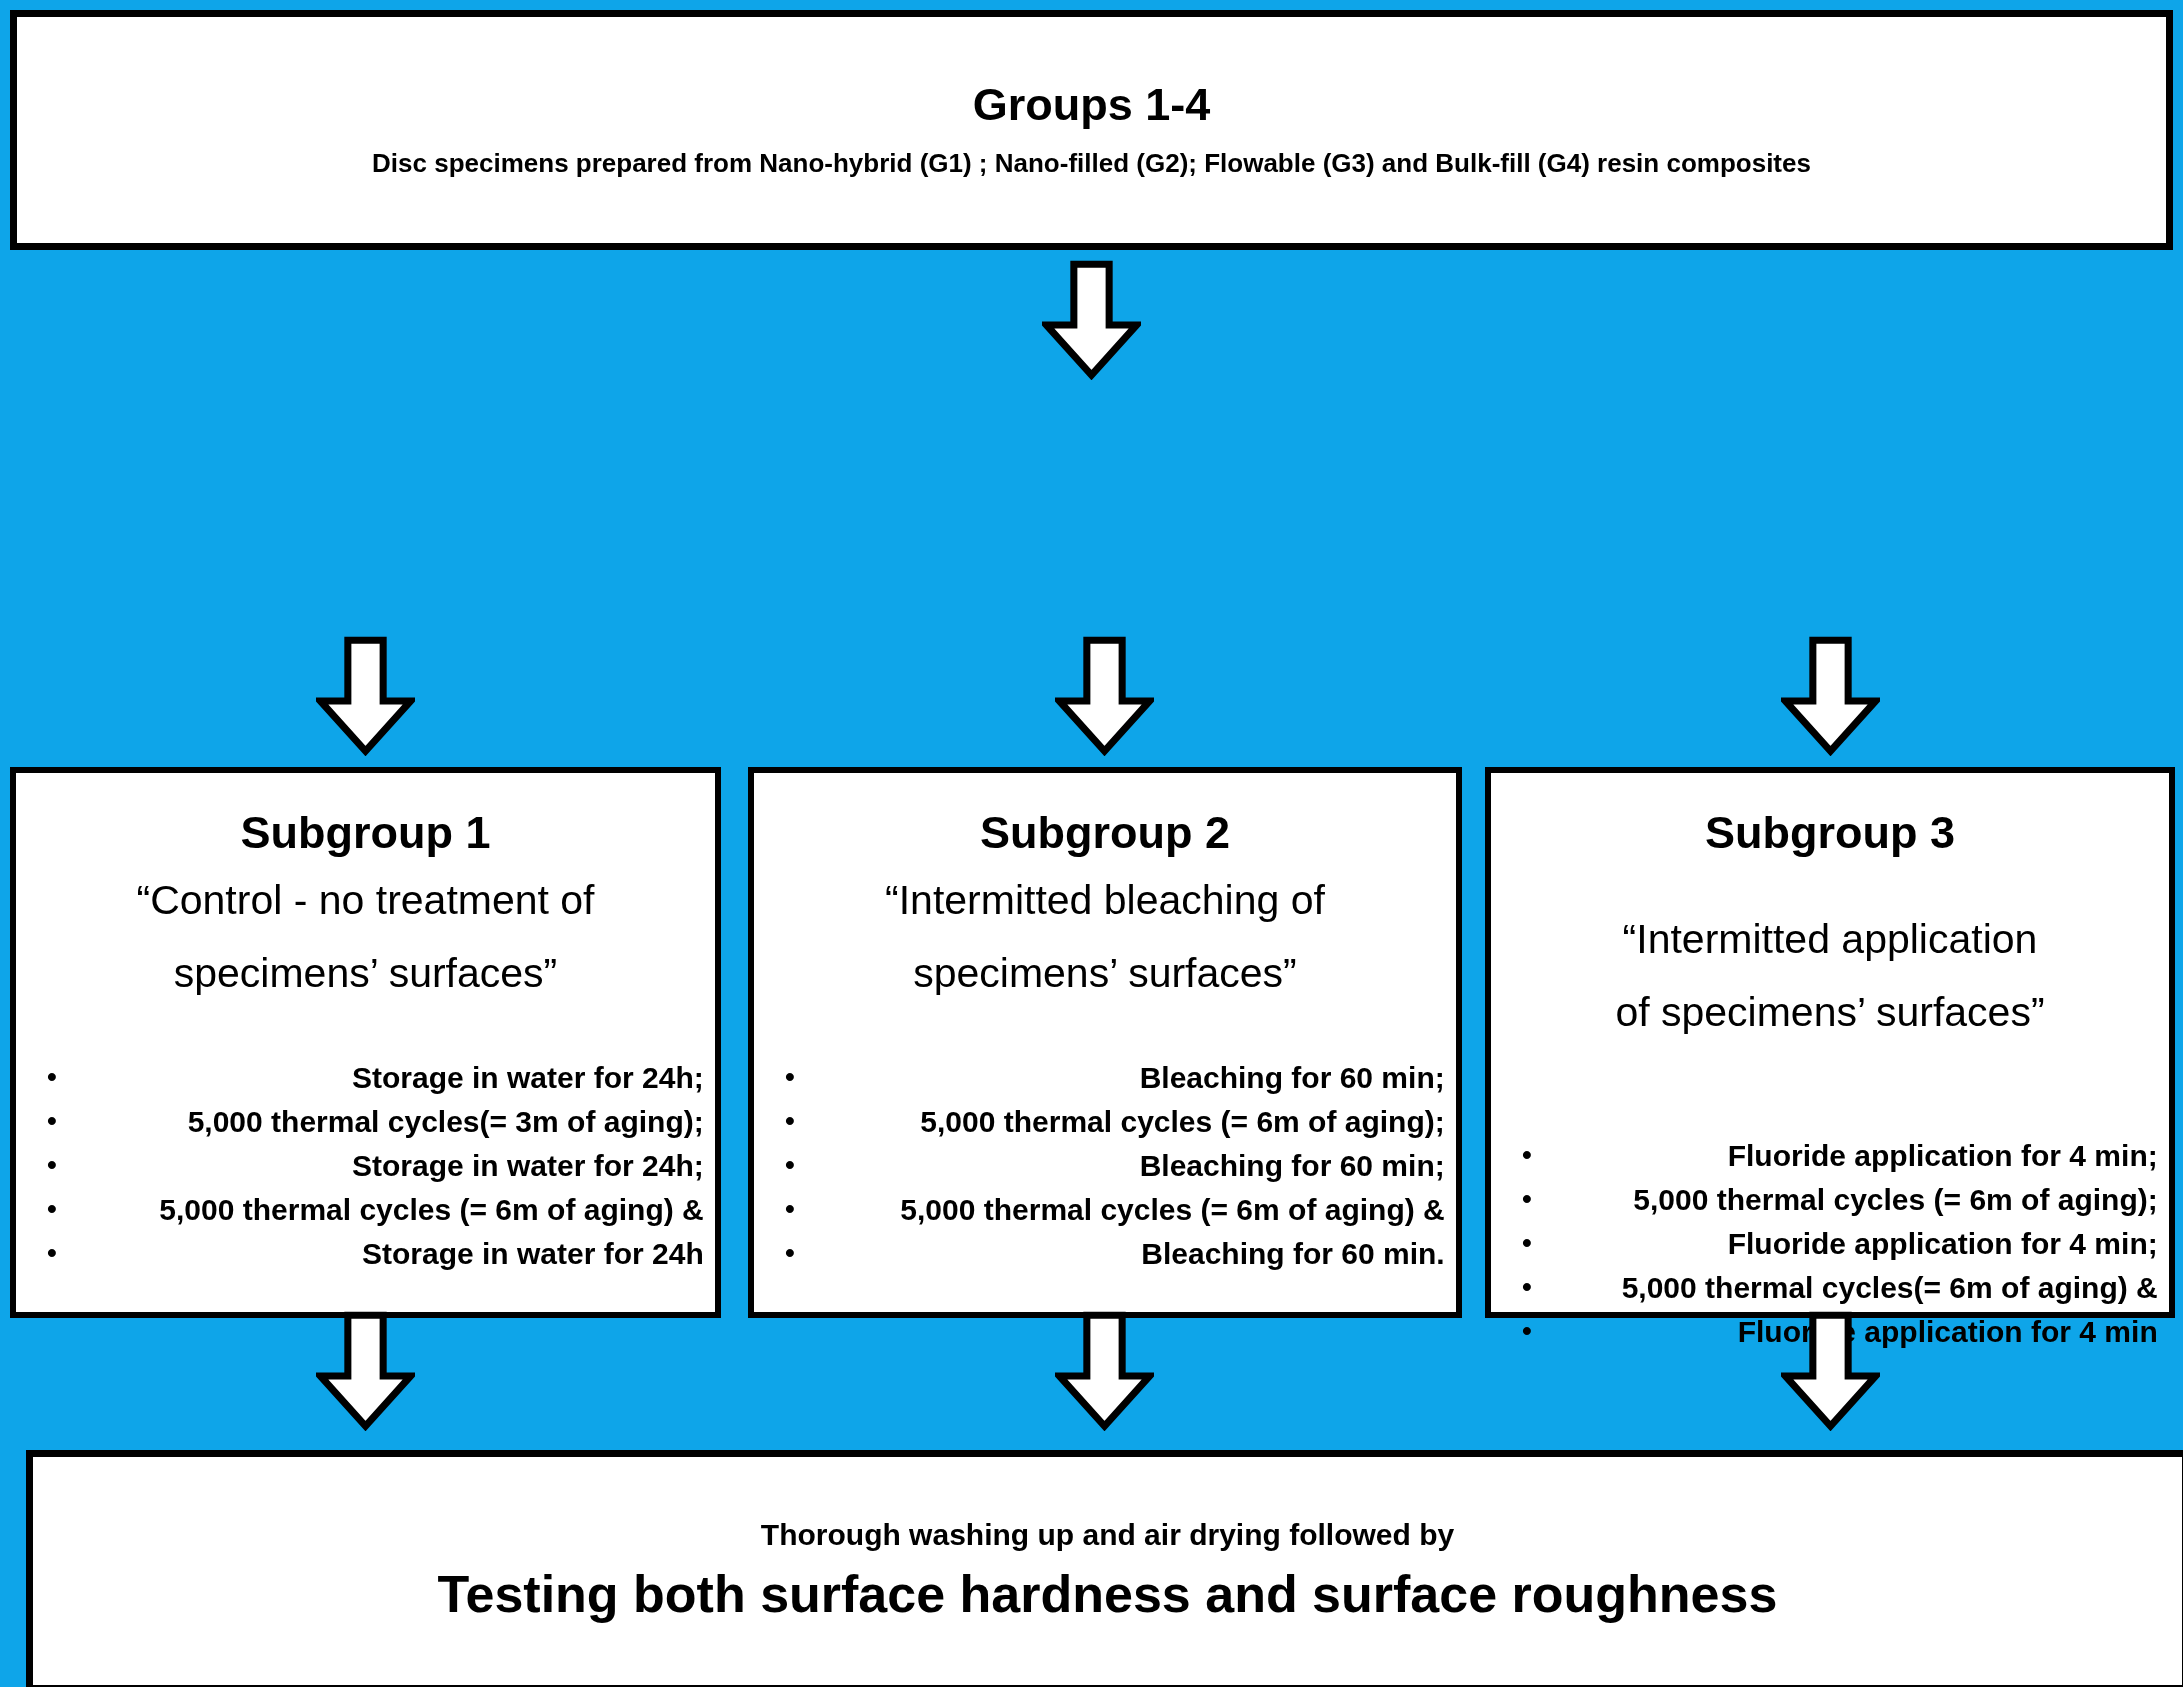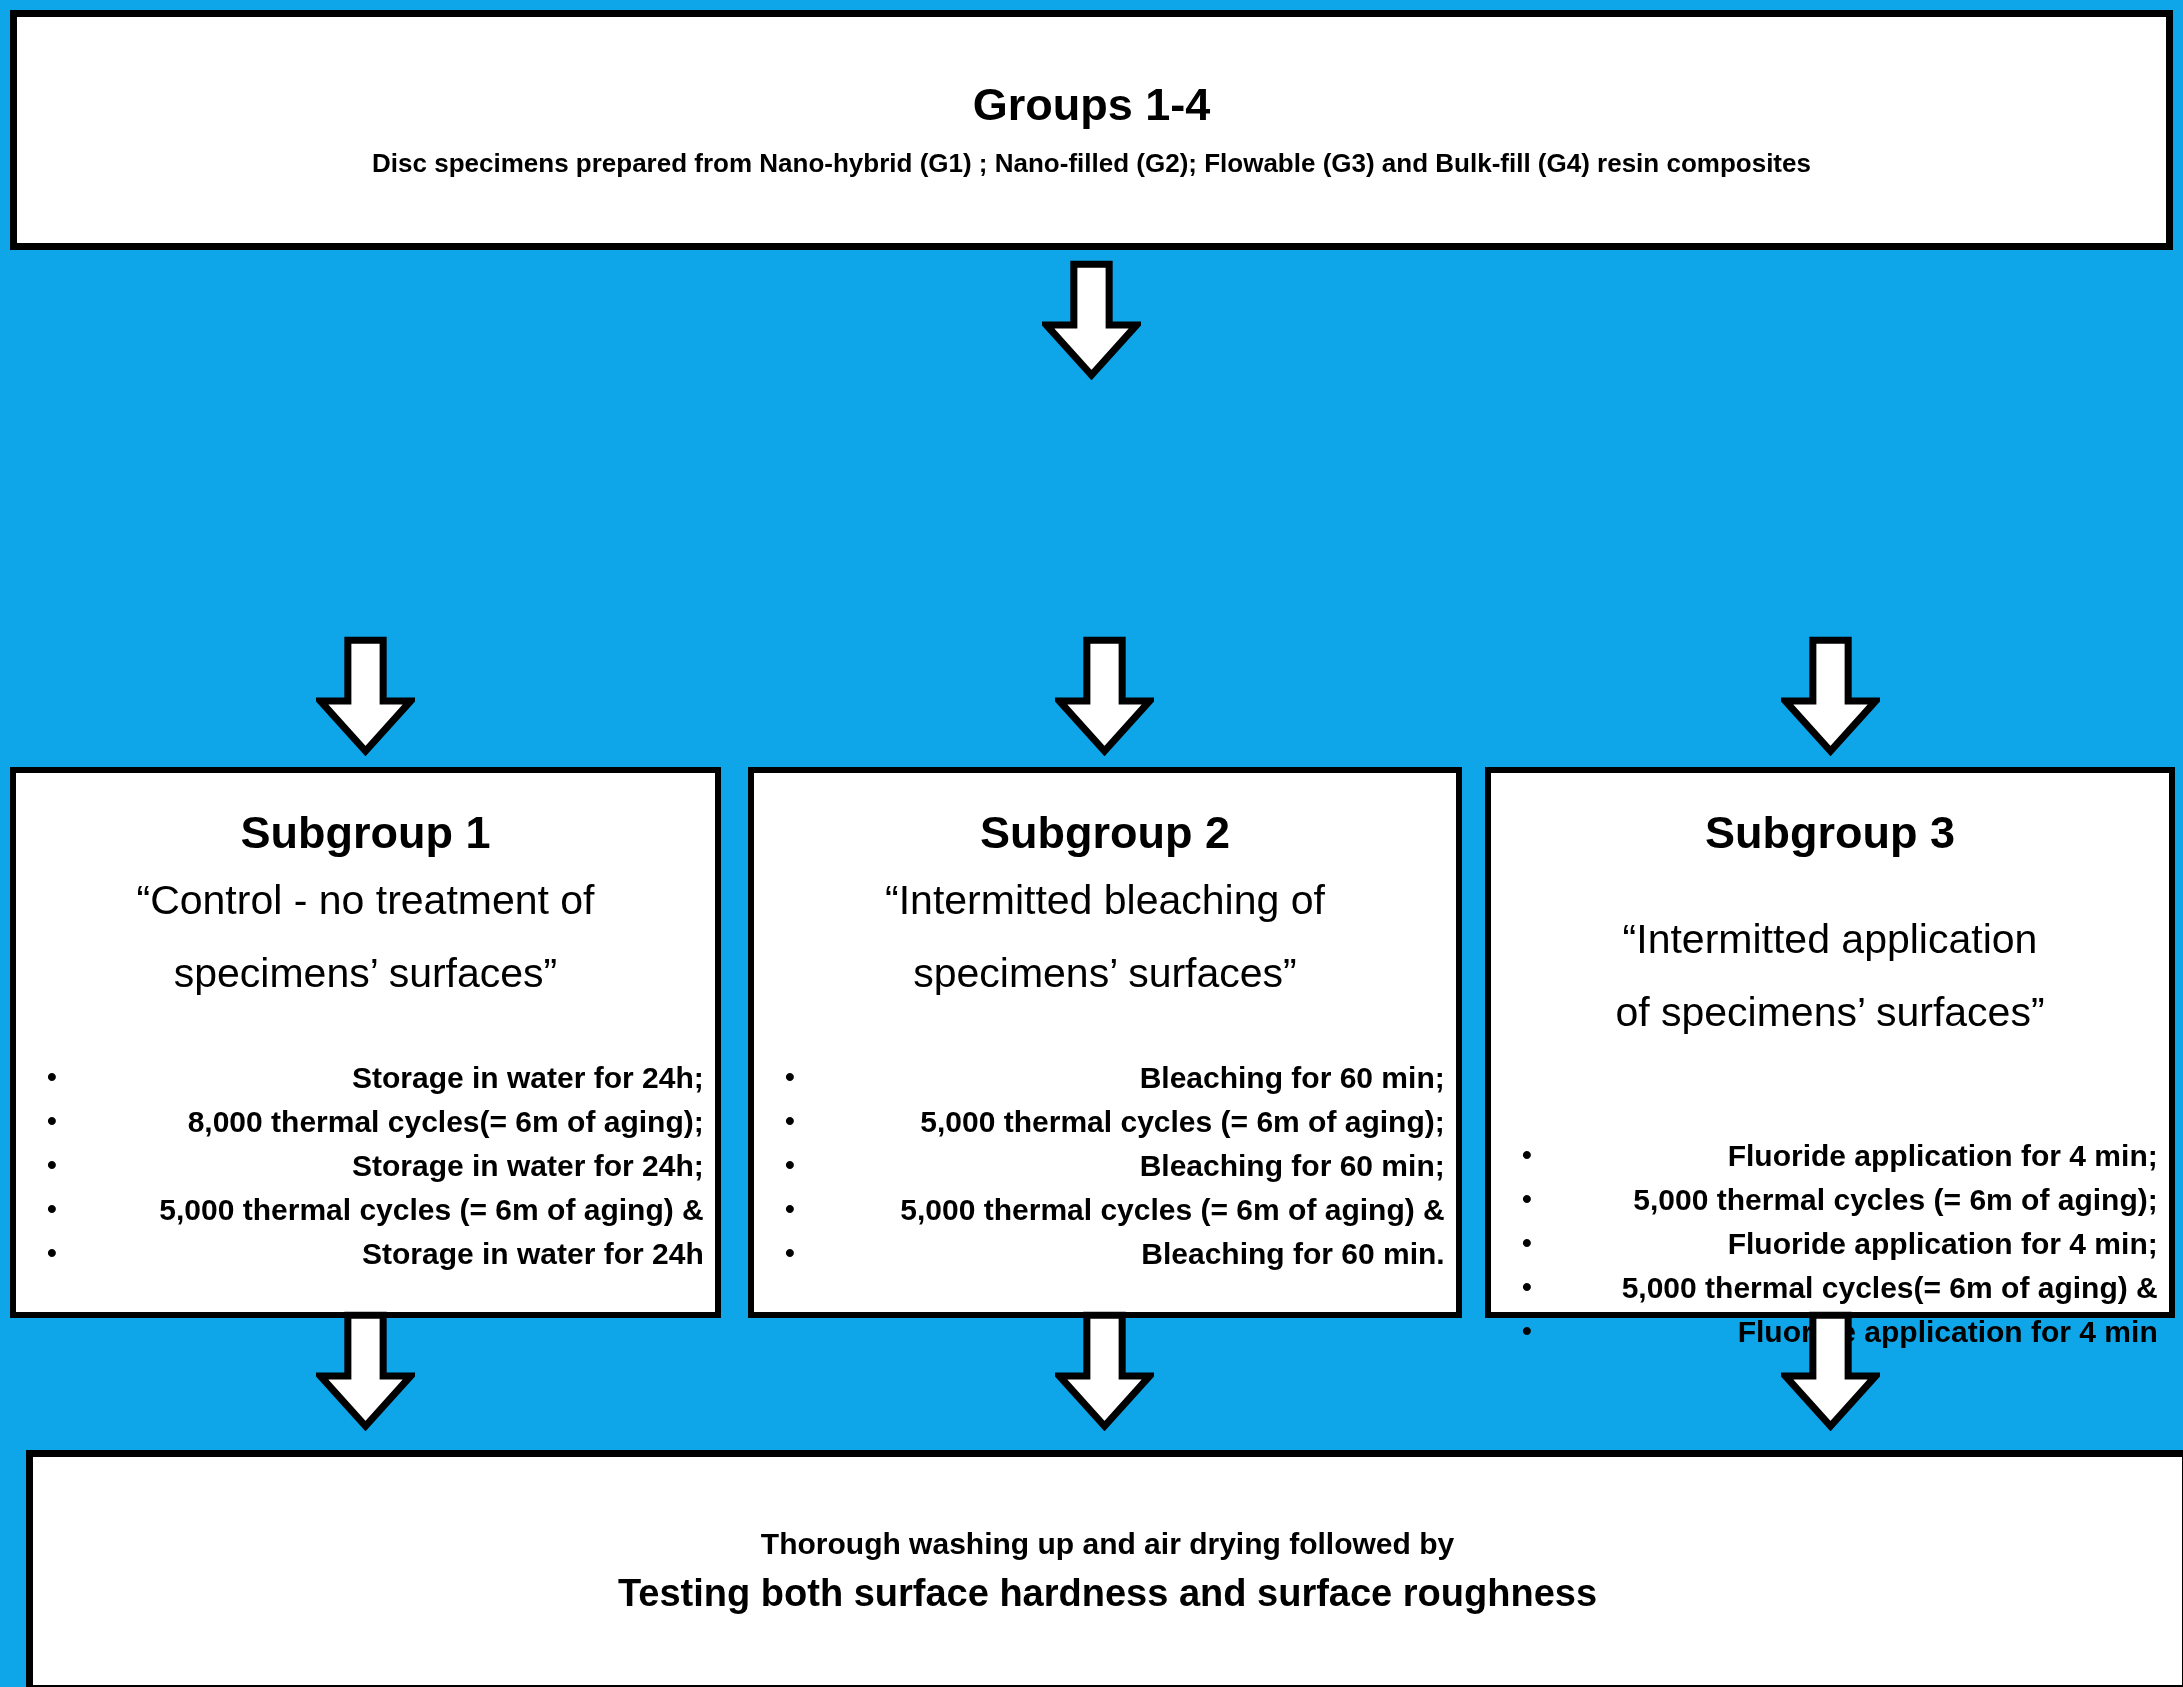--- a/index.html
+++ b/index.html
@@ -66,21 +66,21 @@
   }
   .sg-list li::before {
     content: "\2022";
     position: absolute;
     left: 0;
     top: -1.4px;
     font-size: 28px;
   }
 
   .final-line1 { font-size: 30px; font-weight: 700; }
-  .final-line2 { font-size: 38px; font-weight: 700; margin-top: 11.3px; }
+  .final-line2 { font-size: 52px; font-weight: 700; margin-top: 11.3px; }
 
   .arrow { position: absolute; width: 99px; height: 120px; }
   #arrow-top   { left: 1042px; top: 260px;  }
   #arrow-mid-1 { left: 316px;  top: 636px;  }
   #arrow-mid-2 { left: 1055px; top: 636px;  }
   #arrow-mid-3 { left: 1781px; top: 636px;  }
   #arrow-bot-1 { left: 316px;  top: 1311px; }
   #arrow-bot-2 { left: 1055px; top: 1311px; }
   #arrow-bot-3 { left: 1781px; top: 1311px; }
 </style>
@@ -108,21 +108,21 @@
   <svg class="arrow" id="arrow-mid-3" viewBox="0 0 140 170">
     <path d="M45 6 H95 V92 H134 L70 163 L6 92 H45 Z" fill="#ffffff" stroke="#000000" stroke-width="10"></path>
   </svg>
 
   <div class="box subgroup" id="subgroup-1">
     <div class="sg-title">Subgroup 1</div>
     <div class="sg-quote">“Control - no treatment of
 specimens’ surfaces”</div>
     <ul class="sg-list">
       <li>Storage in water for 24h;</li>
-      <li>8,000 thermal cycles(= 6m of aging);</li>
+      <li>5,000 thermal cycles(= 3m of aging);</li>
       <li>Storage in water for 24h;</li>
       <li>5,000 thermal cycles (= 6m of aging) &amp;</li>
       <li>Storage in water for 24h</li>
     </ul>
   </div>
 
   <div class="box subgroup" id="subgroup-2">
     <div class="sg-title">Subgroup 2</div>
     <div class="sg-quote">“Intermitted bleaching of
 specimens’ surfaces”</div>

